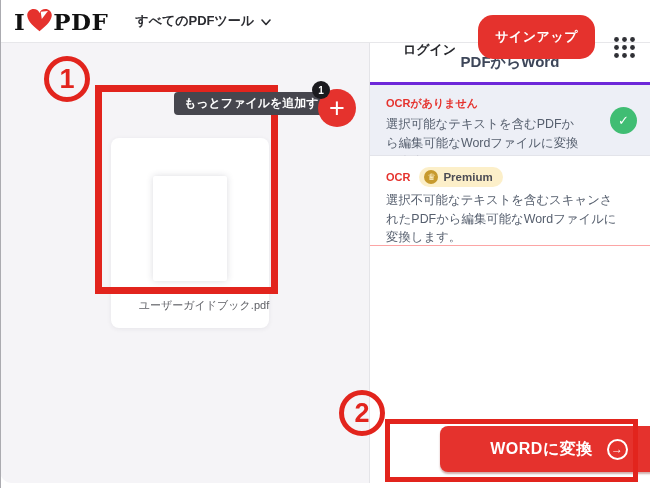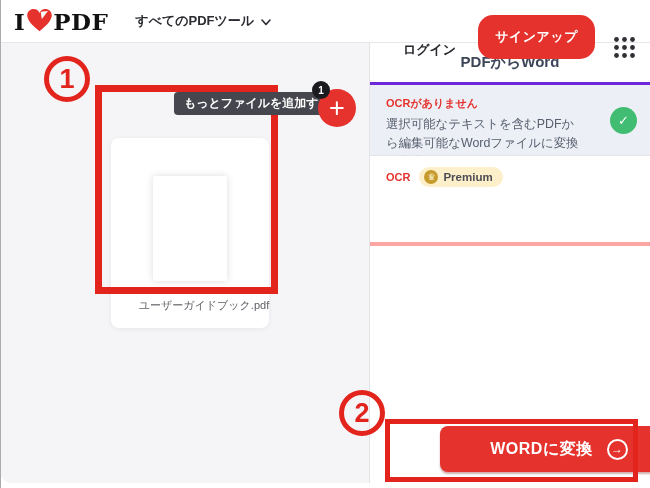--- a/index.html
+++ b/index.html
@@ -103,21 +103,21 @@
   .sidebar-title {
     height:42px; display:flex; align-items:center; justify-content:center;
     font-size:15px; font-weight:700; color:#3d4659;
     border-bottom:3px solid #6d28d9;
   }
   .option { position:relative; padding:11px 14px 0 16px; cursor:pointer; }
   .option.selected {
     background:#edeff6; height:71px;
     border-bottom:1px solid #e3e4ea;
   }
-  .option.plain { height:90px; border-bottom:4px solid #fca5a5; background:#fff; }
+  .option.plain { height:90px; border-bottom:1px solid #fca5a5; background:#fff; }
   .option-title { font-size:11px; font-weight:700; color:#e5322d; }
   .option-title-row { display:flex; align-items:center; gap:9px; }
   .option-desc {
     margin-top:4px; font-size:12.4px; line-height:1.5; color:#565f6e;
   }
   .option.selected .option-desc { width:200px; }
   .option.plain .option-desc { width:232px; }
   .check-bubble {
     position:absolute; right:13px; top:22px; width:27px; height:27px;
     background:#40bd73; border-radius:50%; color:#fff;
@@ -236,20 +236,21 @@
   </div>
 
   <div class="option plain">
     <div class="option-title-row">
       <span class="option-title">OCR</span>
       <span class="premium-badge">
         <span class="crown-dot">♛</span>
         <span>Premium</span>
       </span>
     </div>
+    <div class="option-desc">選択不可能なテキストを含むスキャンされたPDFから編集可能なWordファイルに変換します。</div>
   </div>
 </aside>
 
 <button class="convert-btn">
   <span>WORDに変換</span>
   <span class="arrow-ring">
     <span>→</span>
   </span>
 </button>
 <div class="annot-rect-btn"></div>

